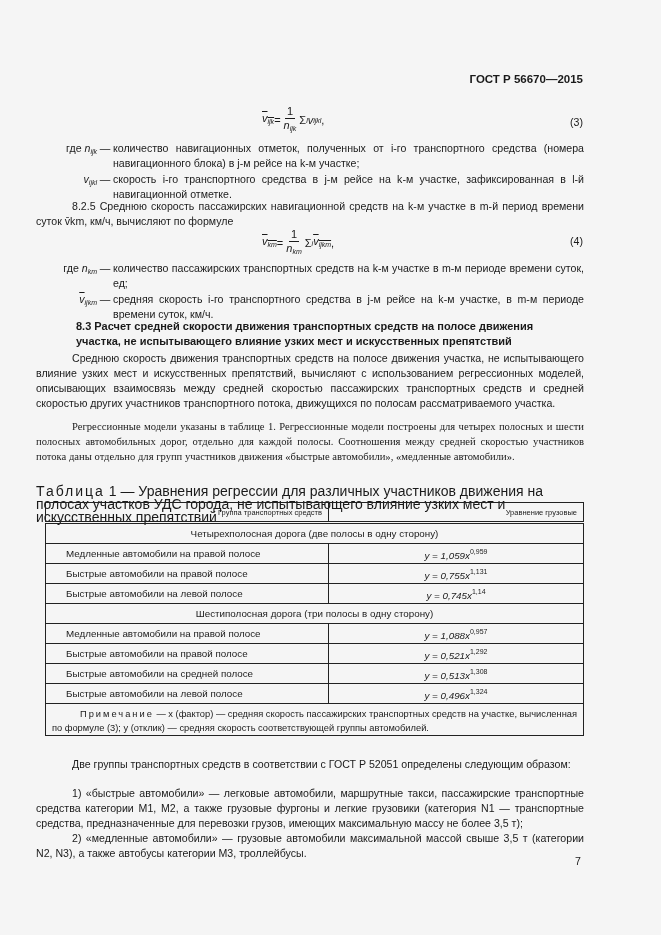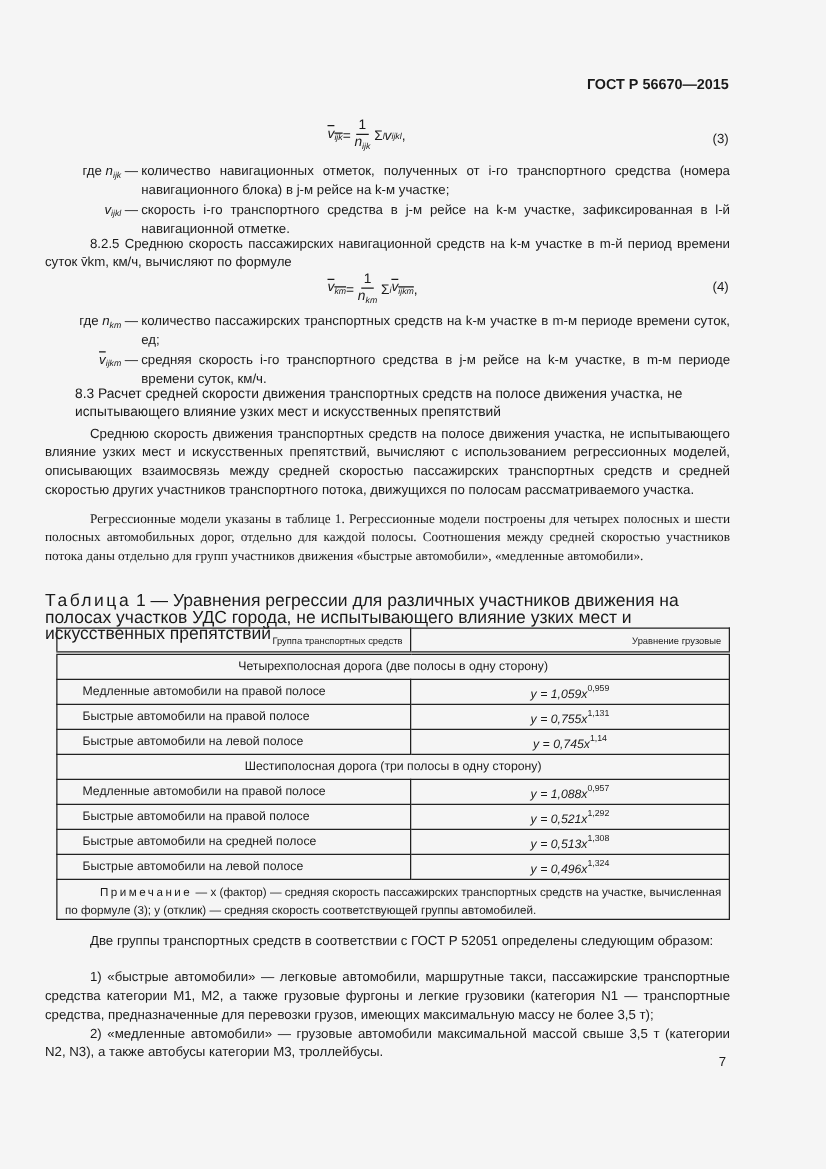--- a/index.html
+++ b/index.html
@@ -1,39 +1,39 @@
 <!DOCTYPE html>
 <html><head>
 <meta charset="utf-8">
 <style>
   html, body { margin: 0; padding: 0; }
   body {
     width: 661px; height: 935px; background: #f5f5f5;
     font-family: "Liberation Sans", sans-serif; color: #1a1a1a;
     position: relative; overflow: hidden; font-size: 10.6px; line-height: 15px;
   }
-  .abs { position: absolute; }
+  .abs { position: absolute; margin-top: 11px; }
   .header { right: 78px; top: 61px; font-weight: bold; font-size: 11.5px; }
   .eq { left: 0; width: 661px; height: 40px; }
   .eq-body { position: absolute; display: flex; align-items: center; font-style: italic; font-size: 11px; }
   .eq-num { position: absolute; right: 78px; font-style: normal; }
   .ovl { text-decoration: overline; }
   .frac { display: inline-flex; flex-direction: column; align-items: center; margin: 0 3px; font-style: normal; }
   .frac .num { border-bottom: 1px solid #1a1a1a; padding: 0 2px; line-height: 13px; }
   .frac .den { line-height: 13px; font-style: italic; }
   sub { font-size: 7px; vertical-align: -2px; }
   sup { font-size: 7px; vertical-align: 5px; }
   .def { left: 36px; width: 548px; }
   .def .row { display: flex; }
   .def .sym { width: 61px; text-align: right; white-space: nowrap; }
   .def .dash { width: 16px; text-align: center; }
   .def .txt { flex: 1; text-align: justify; }
   .para { left: 36px; width: 548px; text-align: justify; }
   .ind { text-indent: 36px; }
-  .sect { left: 60px; width: 500px; font-weight: normal; font-size: 11px; line-height: 15px; }
+  .sect { left: 76px; width: 500px; font-weight: bold; font-size: 11px; line-height: 15px; }
   .caption { left: 36px; width: 560px; font-size: 14px; line-height: 13px; }
   .spaced { letter-spacing: 2px; }
   table.t { position: absolute; left: 45px; top: 502px; width: 539px; border-collapse: collapse; font-size: 9.8px; }
   table.t td { border: 1px solid #222; height: 19px; padding: 0 6px; }
   table.t .hd td { font-size: 7.5px; text-align: right; height: 18px; border-bottom: 3px double #222; margin-top: 24px; }
   table.t .grp td { text-align: center; }
   table.t .c1 { width: 256px; padding-left: 20px; }
   table.t .c2 { text-align: center; }
   table.t .note td { font-size: 9.3px; line-height: 14px; padding: 3px 6px 0 6px; height: auto; }
   .pagenum { left: 575px; top: 843px; }

